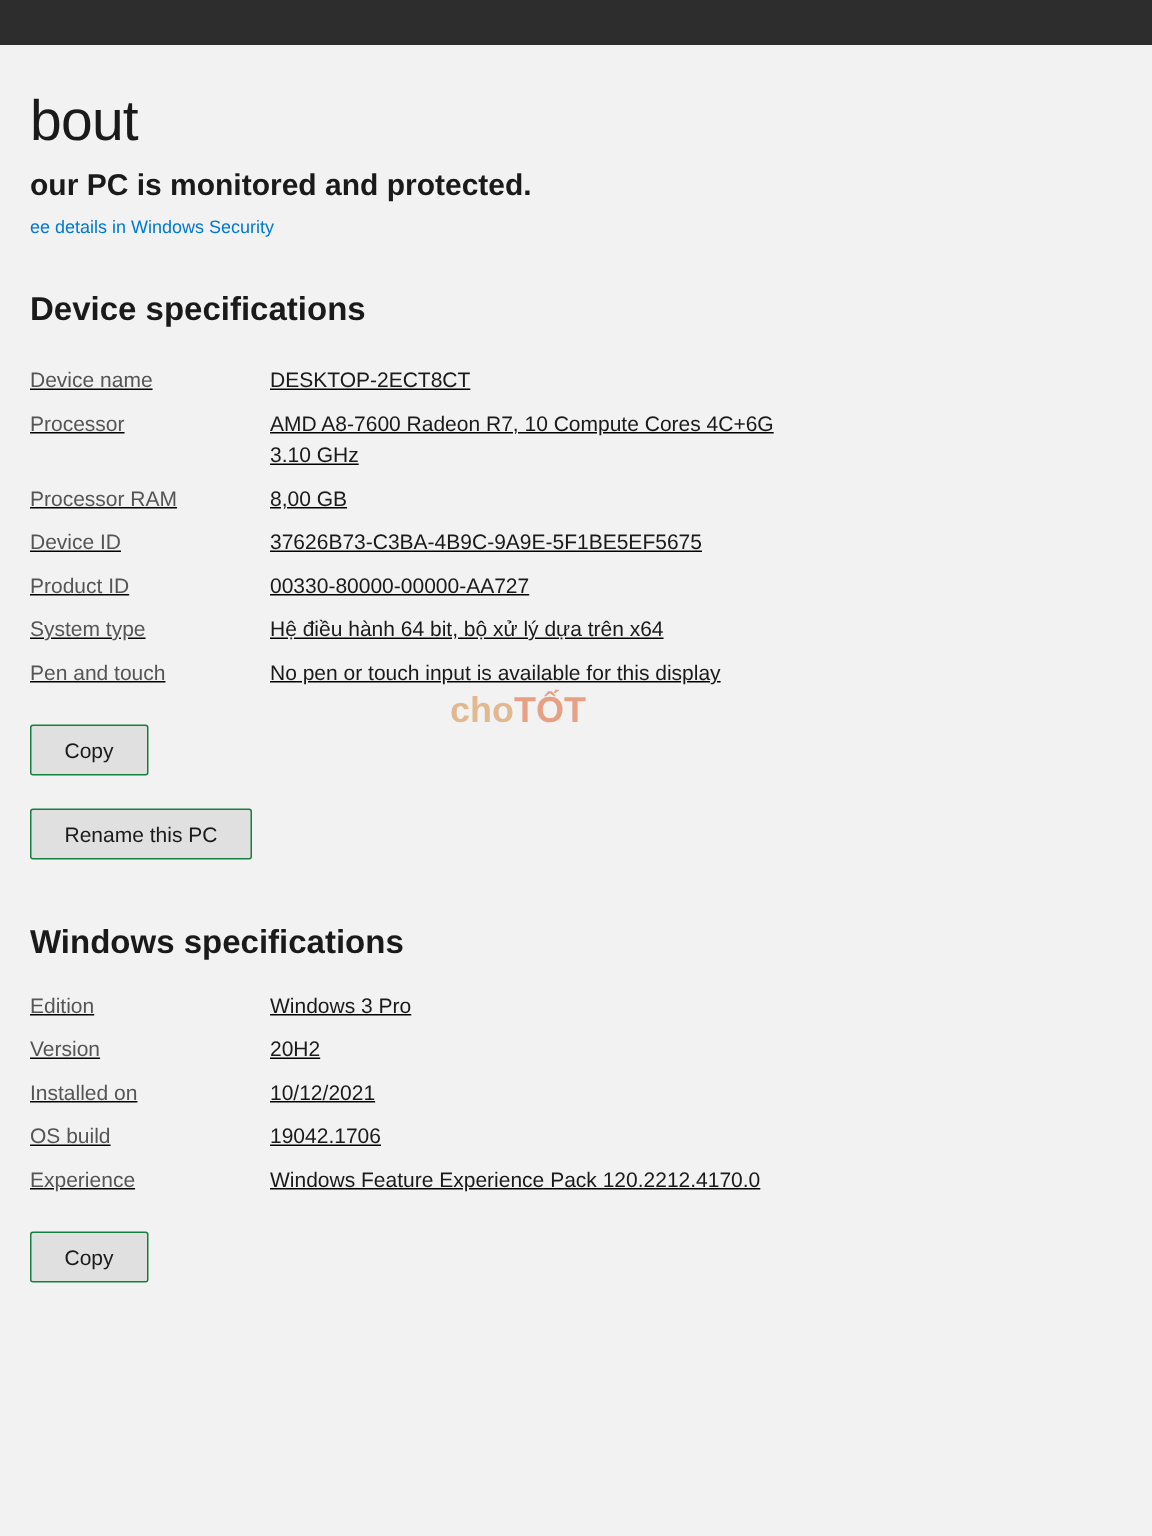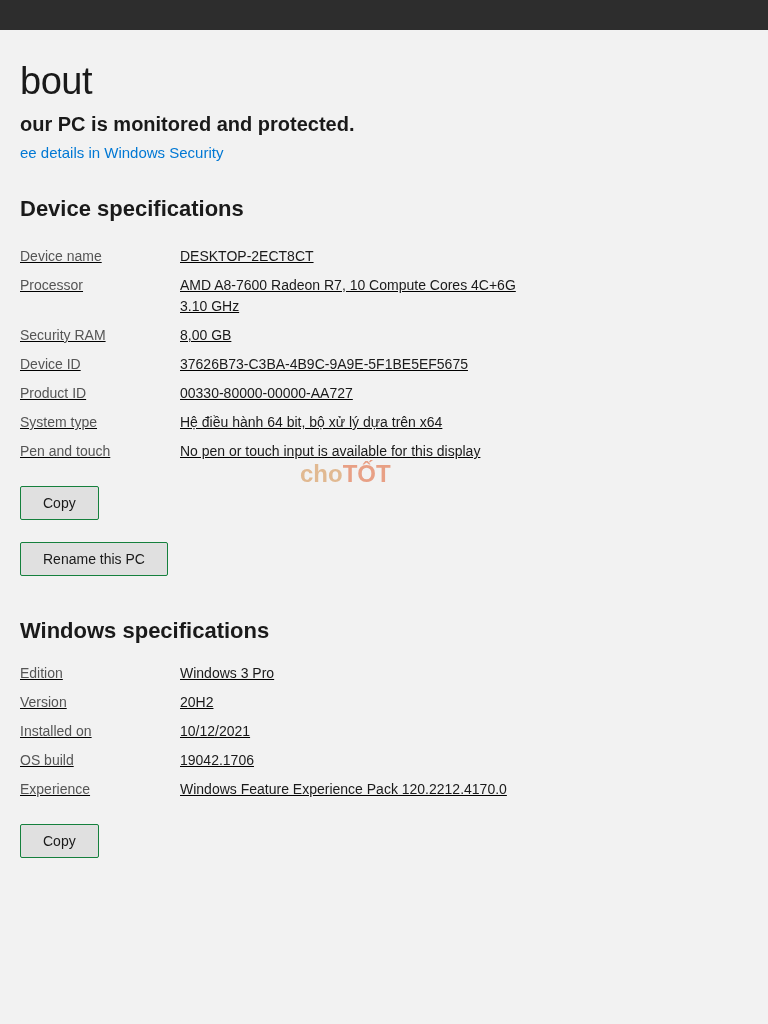--- a/index.html
+++ b/index.html
@@ -46,21 +46,21 @@
 
     .security-status {
       font-size: 20px;
       color: #1a1a1a;
       margin-bottom: 8px;
       font-weight: 700;
     }
 
     .security-link {
       color: #0078d4;
-      font-size: 15px;
+      font-size: 12px;
       text-decoration: none;
       display: block;
       margin-bottom: 35px;
     }
 
     .section-title {
       font-size: 22px;
       font-weight: 600;
       color: #1a1a1a;
       margin-bottom: 20px;
@@ -182,21 +182,21 @@
         <tbody>
           <tr>
             <td class="spec-label">Device name</td>
             <td class="spec-value">DESKTOP-2ECT8CT</td>
           </tr>
           <tr>
             <td class="spec-label">Processor</td>
             <td class="spec-value">AMD A8-7600 Radeon R7, 10 Compute Cores 4C+6G<br>3.10 GHz</td>
           </tr>
           <tr>
-            <td class="spec-label">Security RAM</td>
+            <td class="spec-label">Processor RAM</td>
             <td class="spec-value">8,00 GB</td>
           </tr>
           <tr>
             <td class="spec-label">Device ID</td>
             <td class="spec-value device-id">37626B73-C3BA-4B9C-9A9E-5F1BE5EF5675</td>
           </tr>
           <tr>
             <td class="spec-label">Product ID</td>
             <td class="spec-value product-id">00330-80000-00000-AA727</td>
           </tr>

